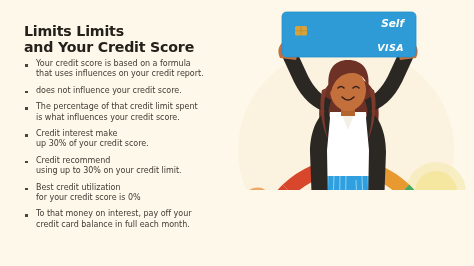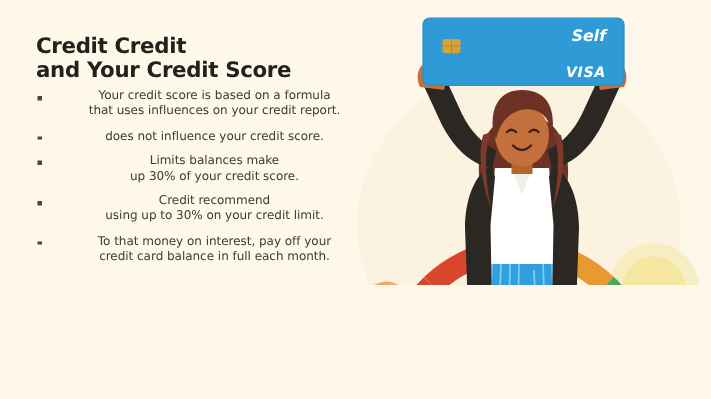--- a/index.html
+++ b/index.html
@@ -42,21 +42,20 @@
     position:absolute;left:0px;top:5.0px;
     width:2.6px;height:2.6px;
     background:#4a443c;
   }
   .bullet-line{
     display:block;
     font-size:8.0px;line-height:10.3px;
     color:#3f3a33;
     white-space:nowrap;
     letter-spacing:-0.02px;
-    text-align:center;
   }
 
   
   #illustration{
     position:absolute;left:224px;top:0;width:250px;height:190px;
     z-index:10;overflow:hidden;
   }
   #illustration svg{display:block;}
 </style>
 </head>
@@ -188,50 +187,60 @@
 
         <text x="180" y="51" text-anchor="end" font-family="DejaVu Sans, sans-serif" font-size="9.5" font-weight="bold" fill="#ffffff" font-style="italic" letter-spacing="0.4">VISA</text>
       </g>
 
     </svg>
   </div>
 
   <div id="text-panel">
 
     <h1 id="page-title">
-      <span class="t-line">Credit Credit</span>
+      <span class="t-line">Limits Limits</span>
       <span class="t-line">and Your Credit Score</span>
     </h1>
 
     <ul id="bullet-list">
 
       <li class="bullet-item">
         <span class="bullet-marker"></span>
         <span class="bullet-line">Your credit score is based on a formula</span>
         <span class="bullet-line">that uses influences on your credit report.</span>
       </li>
 
       <li class="bullet-item">
         <span class="bullet-marker"></span>
         <span class="bullet-line">does not influence your credit score.</span>
       </li>
 
-
-      <li class="bullet-item">
-        <span class="bullet-marker"></span>
-        <span class="bullet-line">Limits balances make</span>
+      <li class="bullet-item">
+        <span class="bullet-marker"></span>
+        <span class="bullet-line">The percentage of that credit limit spent</span>
+        <span class="bullet-line">is what influences your credit score.</span>
+      </li>
+
+      <li class="bullet-item">
+        <span class="bullet-marker"></span>
+        <span class="bullet-line">Credit interest make</span>
         <span class="bullet-line">up 30% of your credit score.</span>
       </li>
 
       <li class="bullet-item">
         <span class="bullet-marker"></span>
         <span class="bullet-line">Credit recommend</span>
         <span class="bullet-line">using up to 30% on your credit limit.</span>
       </li>
 
+      <li class="bullet-item">
+        <span class="bullet-marker"></span>
+        <span class="bullet-line">Best credit utilization</span>
+        <span class="bullet-line">for your credit score is 0%</span>
+      </li>
 
       <li class="bullet-item">
         <span class="bullet-marker"></span>
         <span class="bullet-line">To that money on interest, pay off your</span>
         <span class="bullet-line">credit card balance in full each month.</span>
       </li>
 
     </ul>
   </div>
 

